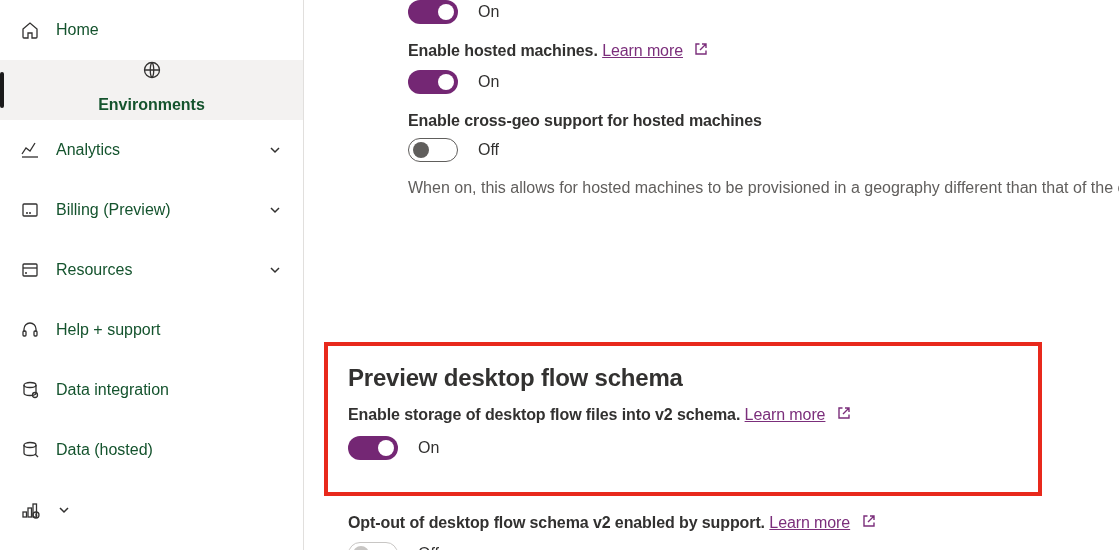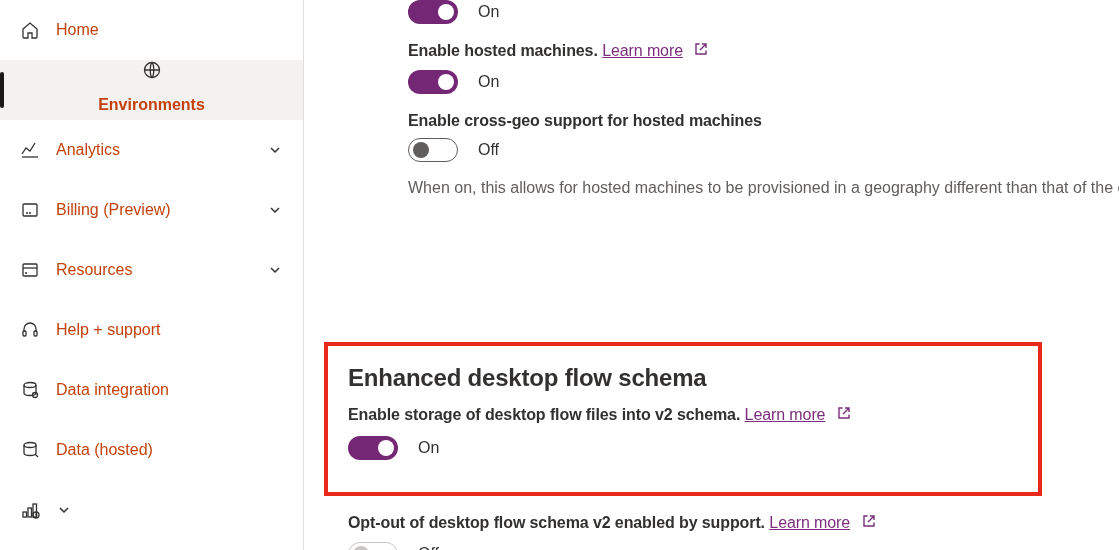--- a/index.html
+++ b/index.html
@@ -44,21 +44,21 @@
     .nav-icon {
       width: 20px;
       height: 20px;
       display: flex;
       align-items: center;
       justify-content: center;
       color: #323130;
       flex-shrink: 0;
     }
     .nav-icon svg { width: 20px; height: 20px; stroke: currentColor; fill: none; stroke-width: 1.3; }
-    .nav-label { font-size: 16px; color: #c2410c; flex: 1; }
+    .nav-label { font-size: 16px; color: #14532d; flex: 1; }
     .nav-chevron { width: 16px; height: 16px; }
     .nav-chevron svg { width: 16px; height: 16px; stroke: #323130; fill: none; stroke-width: 1.5; }
     .main {
       flex: 1;
       padding: 0 0 0 20px;
       overflow: hidden;
     }
     .setting-group {
       margin-bottom: 18px;
     }
@@ -291,21 +291,21 @@
         <div class="description">
           <span>When on, this allows for hosted machines to be provisioned in a geography different than that of the configured tenant's country/region. While potentially improving performance, you will no longer store your metadata in the geography of the configured tenant's country/region.</span>
           
         </div>
       </div>
     </div>
 
     <div style="height: 230px;"></div>
 
     <div class="highlight-box">
-      <div class="section-title">Enhanced desktop flow schema</div>
+      <div class="section-title">Preview desktop flow schema</div>
       <div class="setting-group" style="margin-bottom:12px;">
         <div class="setting-label">
           <span>Enable storage of desktop flow files into v2 schema.</span>
           <a class="link">Learn more</a>
           <span class="external-icon"><svg viewBox="0 0 16 16">
                 <path d="M6.5 3H3v10h10V9.5M9 3h4v4M13 3L7 9"></path>
               </svg></span>
         </div>
         <div class="toggle-row">
           <div class="toggle on">

